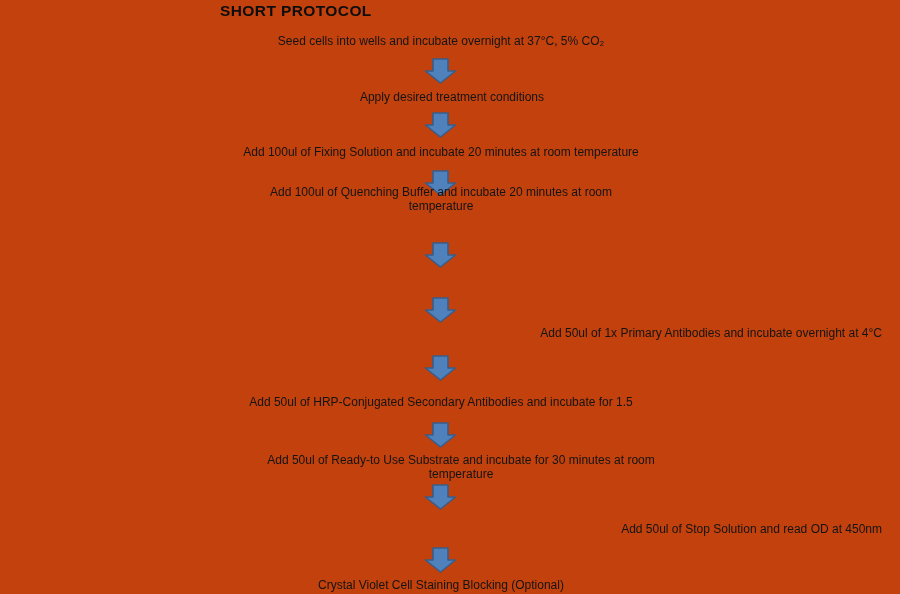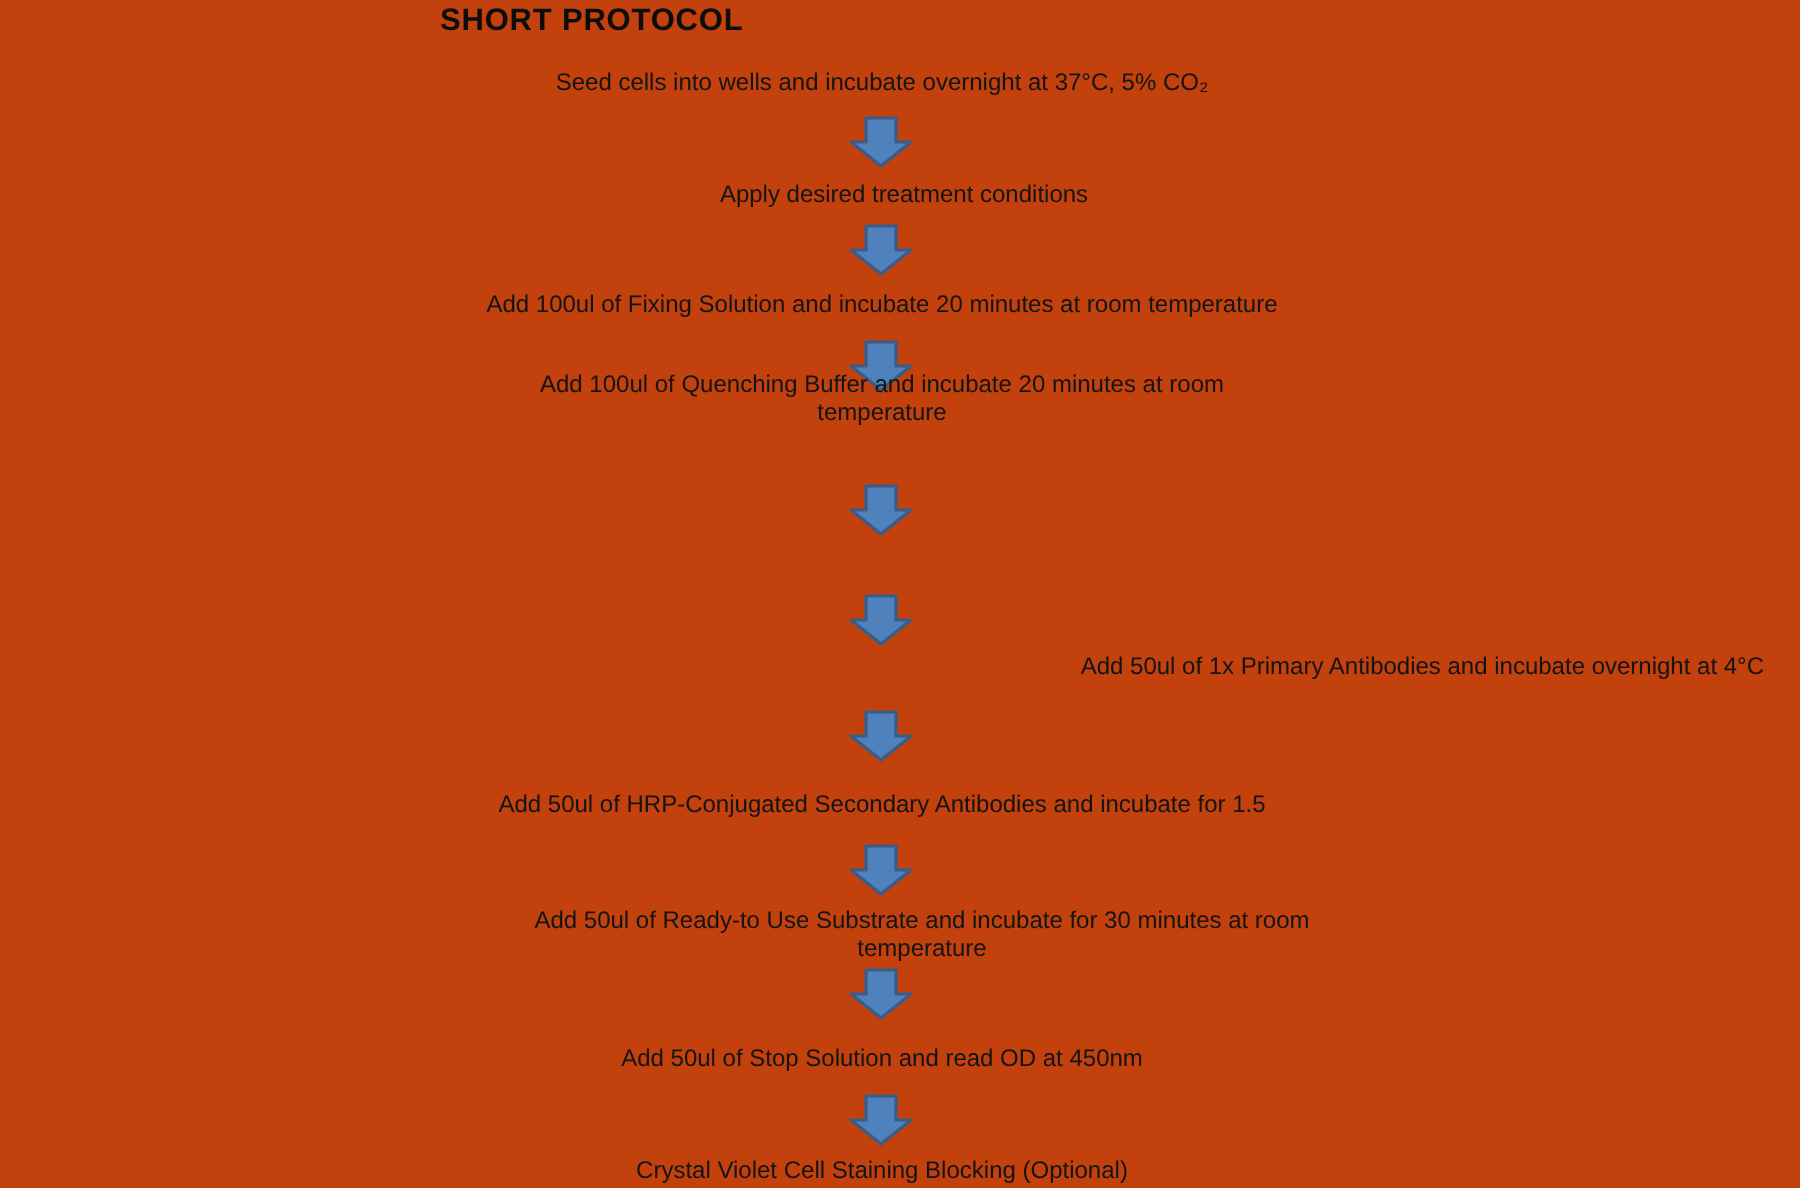--- a/index.html
+++ b/index.html
@@ -32,21 +32,21 @@
 
   
   .s1  { top: 35px; }   .a1 { top: 58px; }
   .s2  { top: 91px; margin-left: 11px; }   .a2 { top: 112px; }
   .s3  { top: 146px; }  .a3 { top: 170px; }
   .s4  { top: 186px; }  .a4 { top: 242px; }
   .s5  { top: 273px; }  .a5 { top: 297px; }
   .s6  { top: 327px; text-align: right; }  .a6 { top: 355px; }
   .s7  { top: 386px; margin-top: 10px; }  .a7 { top: 422px; }
   .s8  { top: 454px; margin-left: 20px; }  .a8 { top: 484px; }
-  .s9  { top: 523px; }  .a9 { top: 547px; }
+  .s9  { top: 523px; text-align: right; }  .a9 { top: 547px; }
   .s10 { top: 579px; }
 </style>
 </head>
 <body>
 
 <div class="canvas">
 
   <div class="title">SHORT PROTOCOL</div>
 
   <div class="step s1">

